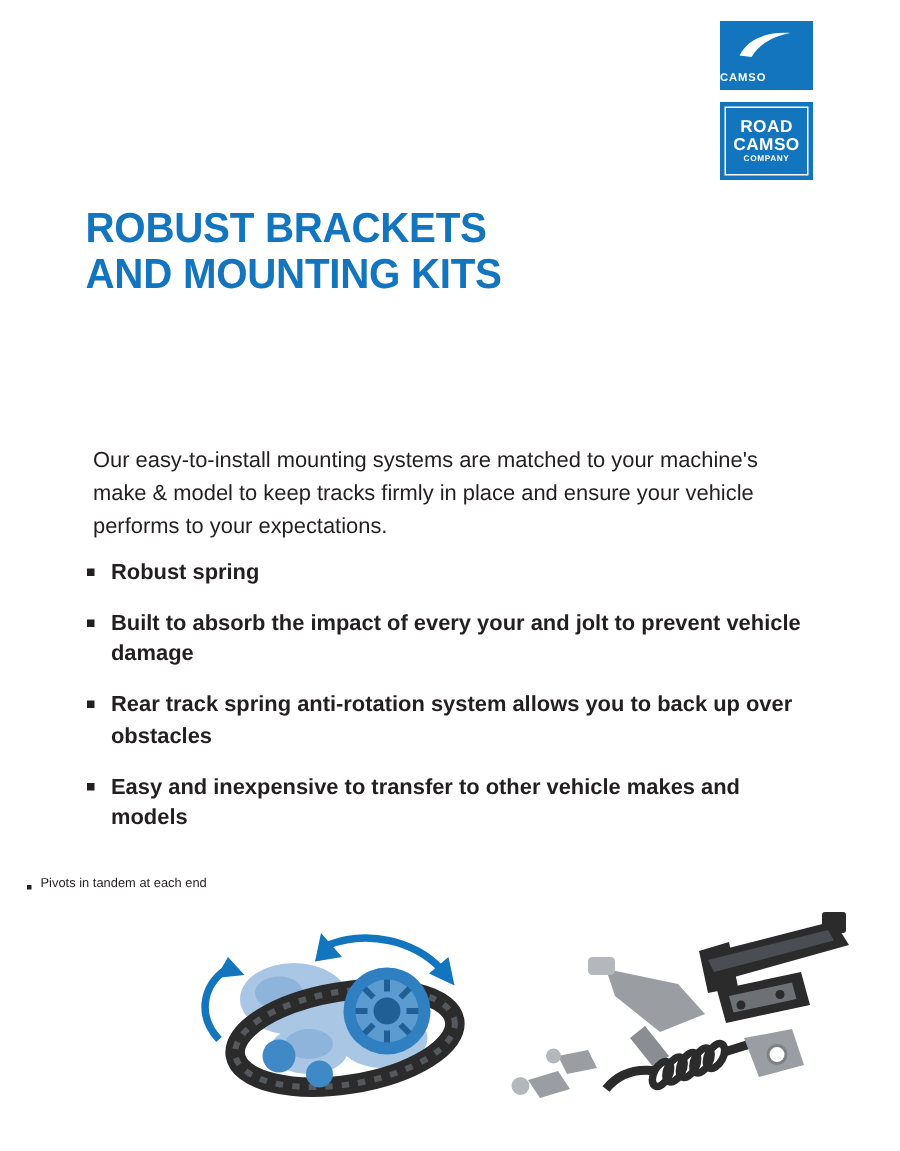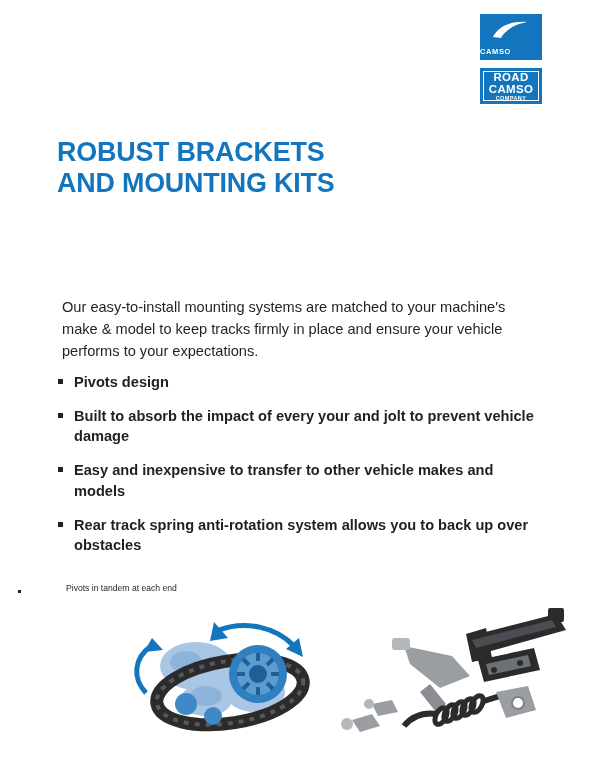--- a/index.html
+++ b/index.html
@@ -51,21 +51,21 @@
   }
   .camso-word {
     font-size: 7.5px;
     letter-spacing: 0.6px;
     color: #ffffff;
     font-weight: bold;
     font-family: "Liberation Sans", sans-serif;
   }
   .road-free-logo {
     width: 62px;
-    height: 36px;
+    height: 52px;
     background: #1275bd;
     display: flex;
     align-items: center;
     justify-content: center;
     padding: 3px;
   }
   .rf-inner {
     border: 1.5px solid #ffffff;
     width: 100%;
     height: 100%;
@@ -145,21 +145,20 @@
     color: #231f20;
   }
 
   
   .footnote {
     position: absolute;
     left: 18px;
     top: 583px;
     display: flex;
     align-items: flex-end;
-    gap: 39px;
   }
   .footnote .sq {
     width: 3px;
     height: 3px;
     background: #231f20;
     margin-top: 5px;
     margin-right: 6px;
     flex: none;
   }
   .footnote .txt {
@@ -218,33 +217,33 @@
   <h1 class="title">
     <span class="line">ROBUST BRACKETS</span>
     <span class="line">AND MOUNTING KITS</span>
   </h1>
 
   <p class="intro">Our easy-to-install mounting systems are matched to your machine's make &amp; model to keep tracks firmly in place and ensure your vehicle performs to your expectations.</p>
 
   <div class="bullets">
     <div class="bullet">
       <span class="sq"></span>
-      <span class="txt">Pivots design</span>
+      <span class="txt">Robust spring</span>
     </div>
     <div class="bullet">
       <span class="sq"></span>
       <span class="txt">Built to absorb the impact of every your and jolt to prevent vehicle damage</span>
     </div>
     <div class="bullet">
       <span class="sq"></span>
-      <span class="txt">Easy and inexpensive to transfer to other vehicle makes and models</span>
+      <span class="txt">Rear track spring anti-rotation system allows you to back up over obstacles</span>
     </div>
     <div class="bullet">
       <span class="sq"></span>
-      <span class="txt">Rear track spring anti-rotation system allows you to back up over obstacles</span>
+      <span class="txt">Easy and inexpensive to transfer to other vehicle makes and models</span>
     </div>
   </div>
 
   <div class="footnote">
     <span class="sq"></span>
     <span class="txt">Pivots in tandem at each end</span>
   </div>
 
   <div class="art">
     <svg width="600" height="167" viewBox="0 0 600 167" aria-hidden="true">

